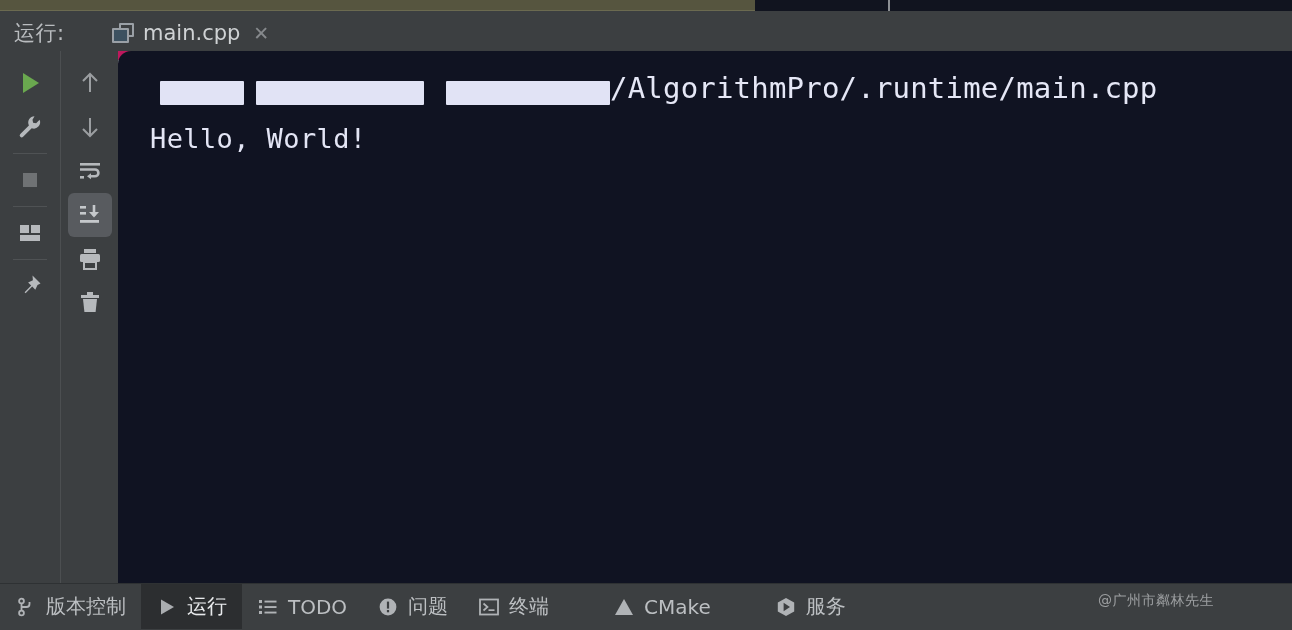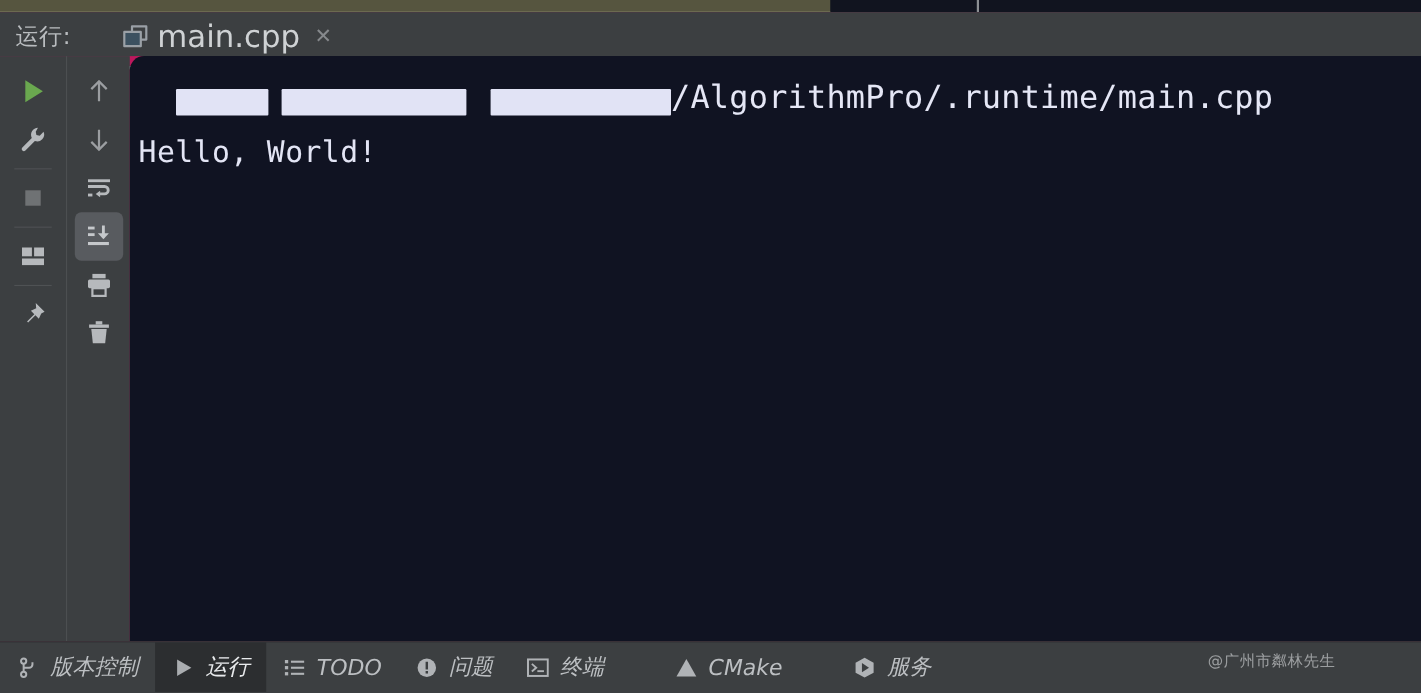--- a/index.html
+++ b/index.html
@@ -21,21 +21,21 @@
   .tab-header { position:absolute; left:0; top:11px; width:1292px; height:40px; background:#3c3f41; }
   .run-label {
     position:absolute; left:14px; top:8px;
     font-size:21px; color:#b9bcbf; letter-spacing:0.5px;
     font-family:"DejaVu Sans","Liberation Sans",sans-serif;
   }
   .tab-item { position:absolute; left:112px; top:5px; height:34px; display:flex; align-items:center; gap:9px; }
   .tab-icon { width:22px; height:20px; position:relative; flex:none; }
   .tab-icon .back { position:absolute; right:0; top:0; width:15px; height:14px; border:2px solid #9aa0a6; border-radius:1px; }
   .tab-icon .front { position:absolute; left:0; bottom:0; width:17px; height:15px; border:2px solid #9aa0a6; background:#3c5160; border-radius:1px; }
-  .tab-name { font-size:28px; color:#cfd2d4; font-family:"DejaVu Sans","Liberation Sans",sans-serif; }
+  .tab-name { font-size:21px; color:#cfd2d4; font-family:"DejaVu Sans","Liberation Sans",sans-serif; }
   .tab-close { font-size:19px; color:#86898c; margin-left:4px; line-height:1; cursor:pointer; }
   .tab-underline { position:absolute; left:100px; top:49px; width:190px; height:3px; background:#9fa4a8; border-radius:2px; }
 
   
   .rail { position:absolute; top:51px; width:60px; height:532px; background:#3c3f41; }
   .rail-a { left:0; }
   .rail-b { left:60px; width:58px; border-left:1px solid #4c4f51; }
   .rail-btn { width:44px; height:44px; margin:0 auto; display:flex; align-items:center; justify-content:center; border-radius:6px; cursor:pointer; }
   .rail-btn.active { background:#585b5f; }
   .rail-sep { width:34px; height:1px; background:#4f5254; margin:4px auto; }
@@ -51,29 +51,29 @@
   }
   .console-line {
     font-family:"DejaVu Sans Mono","Liberation Mono",monospace;
     font-size:27px; color:#e3e5f5; white-space:pre;
     letter-spacing:0.4px;
   }
   .line-path { position:absolute; left:20px; top:20px; display:flex; align-items:flex-end; height:34px; }
   .redact { height:24px; background:#e1e3f5; border-radius:1px; display:block; }
   .r-gap { display:block; height:24px; }
   .path-text { font-family:"DejaVu Sans Mono","Liberation Mono",monospace; font-size:29px; color:#e5e7f6; letter-spacing:0.2px; }
-  .line-hello { position:absolute; left:8px; top:72px; }
+  .line-hello { position:absolute; left:32px; top:72px; }
   .line-exit { position:absolute; left:24px; top:180px;
     font-family:"DejaVu Sans","Liberation Sans",sans-serif;
     font-size:28px; color:#e7e9f7; letter-spacing:0.5px; }
   .line-exit .zero { font-family:"DejaVu Sans Mono","Liberation Mono",monospace; }
 
   
   .bottom-bar { position:absolute; left:0; top:583px; width:1292px; height:47px; background:#3c3f41; border-top:1px solid #2e3133; }
-  .bb-inner { display:flex; align-items:flex-start; height:45px;font-style:italic; }
+  .bb-inner { display:flex; align-items:flex-start; height:45px; }
   .bb-item { display:flex; align-items:center; gap:9px; height:45px; padding:0 15px; cursor:pointer; }
   .bb-item.active { background:#2c2e30; }
   .bb-label { font-size:20px; color:#bcbfc2; font-family:"DejaVu Sans","Liberation Sans",sans-serif; white-space:nowrap; }
   .bb-item.active .bb-label { color:#e8eaec; }
   .bb-ico { width:22px; height:22px; flex:none; display:flex; align-items:center; justify-content:center; }
 
   
   .watermark {
     position:absolute; left:1098px; top:592px;
     font-size:14px; color:#d6d8da; opacity:0.62;

